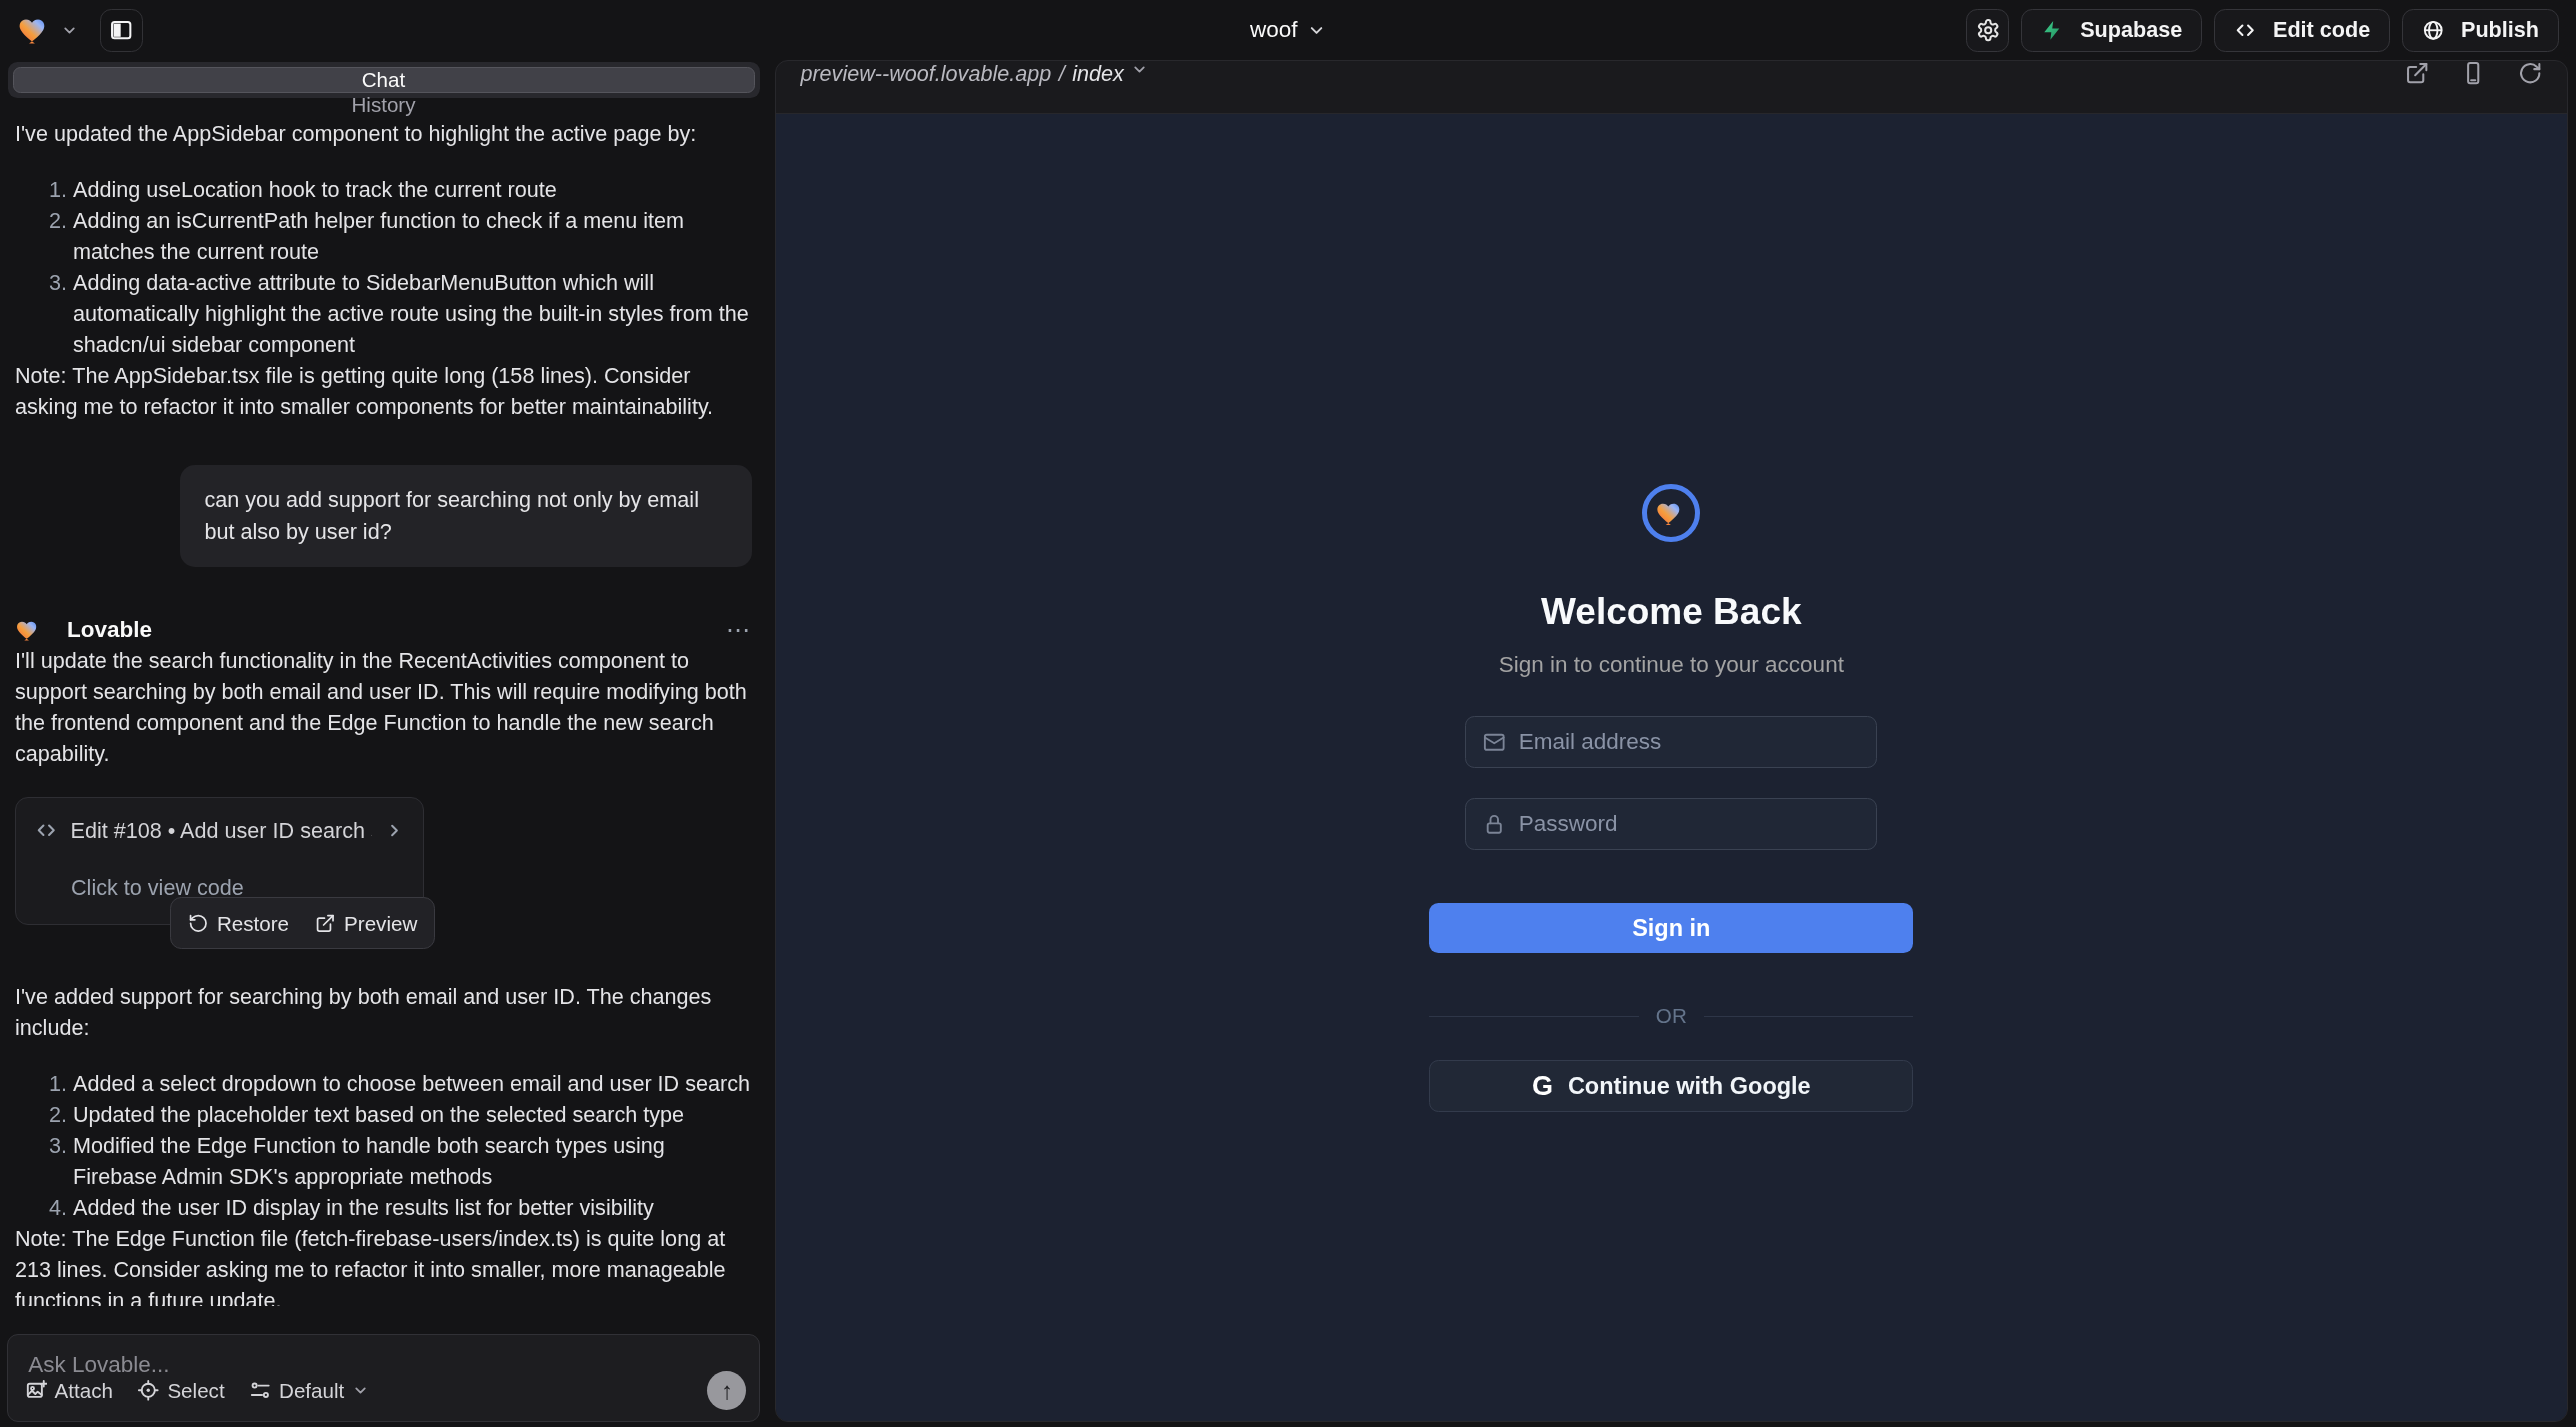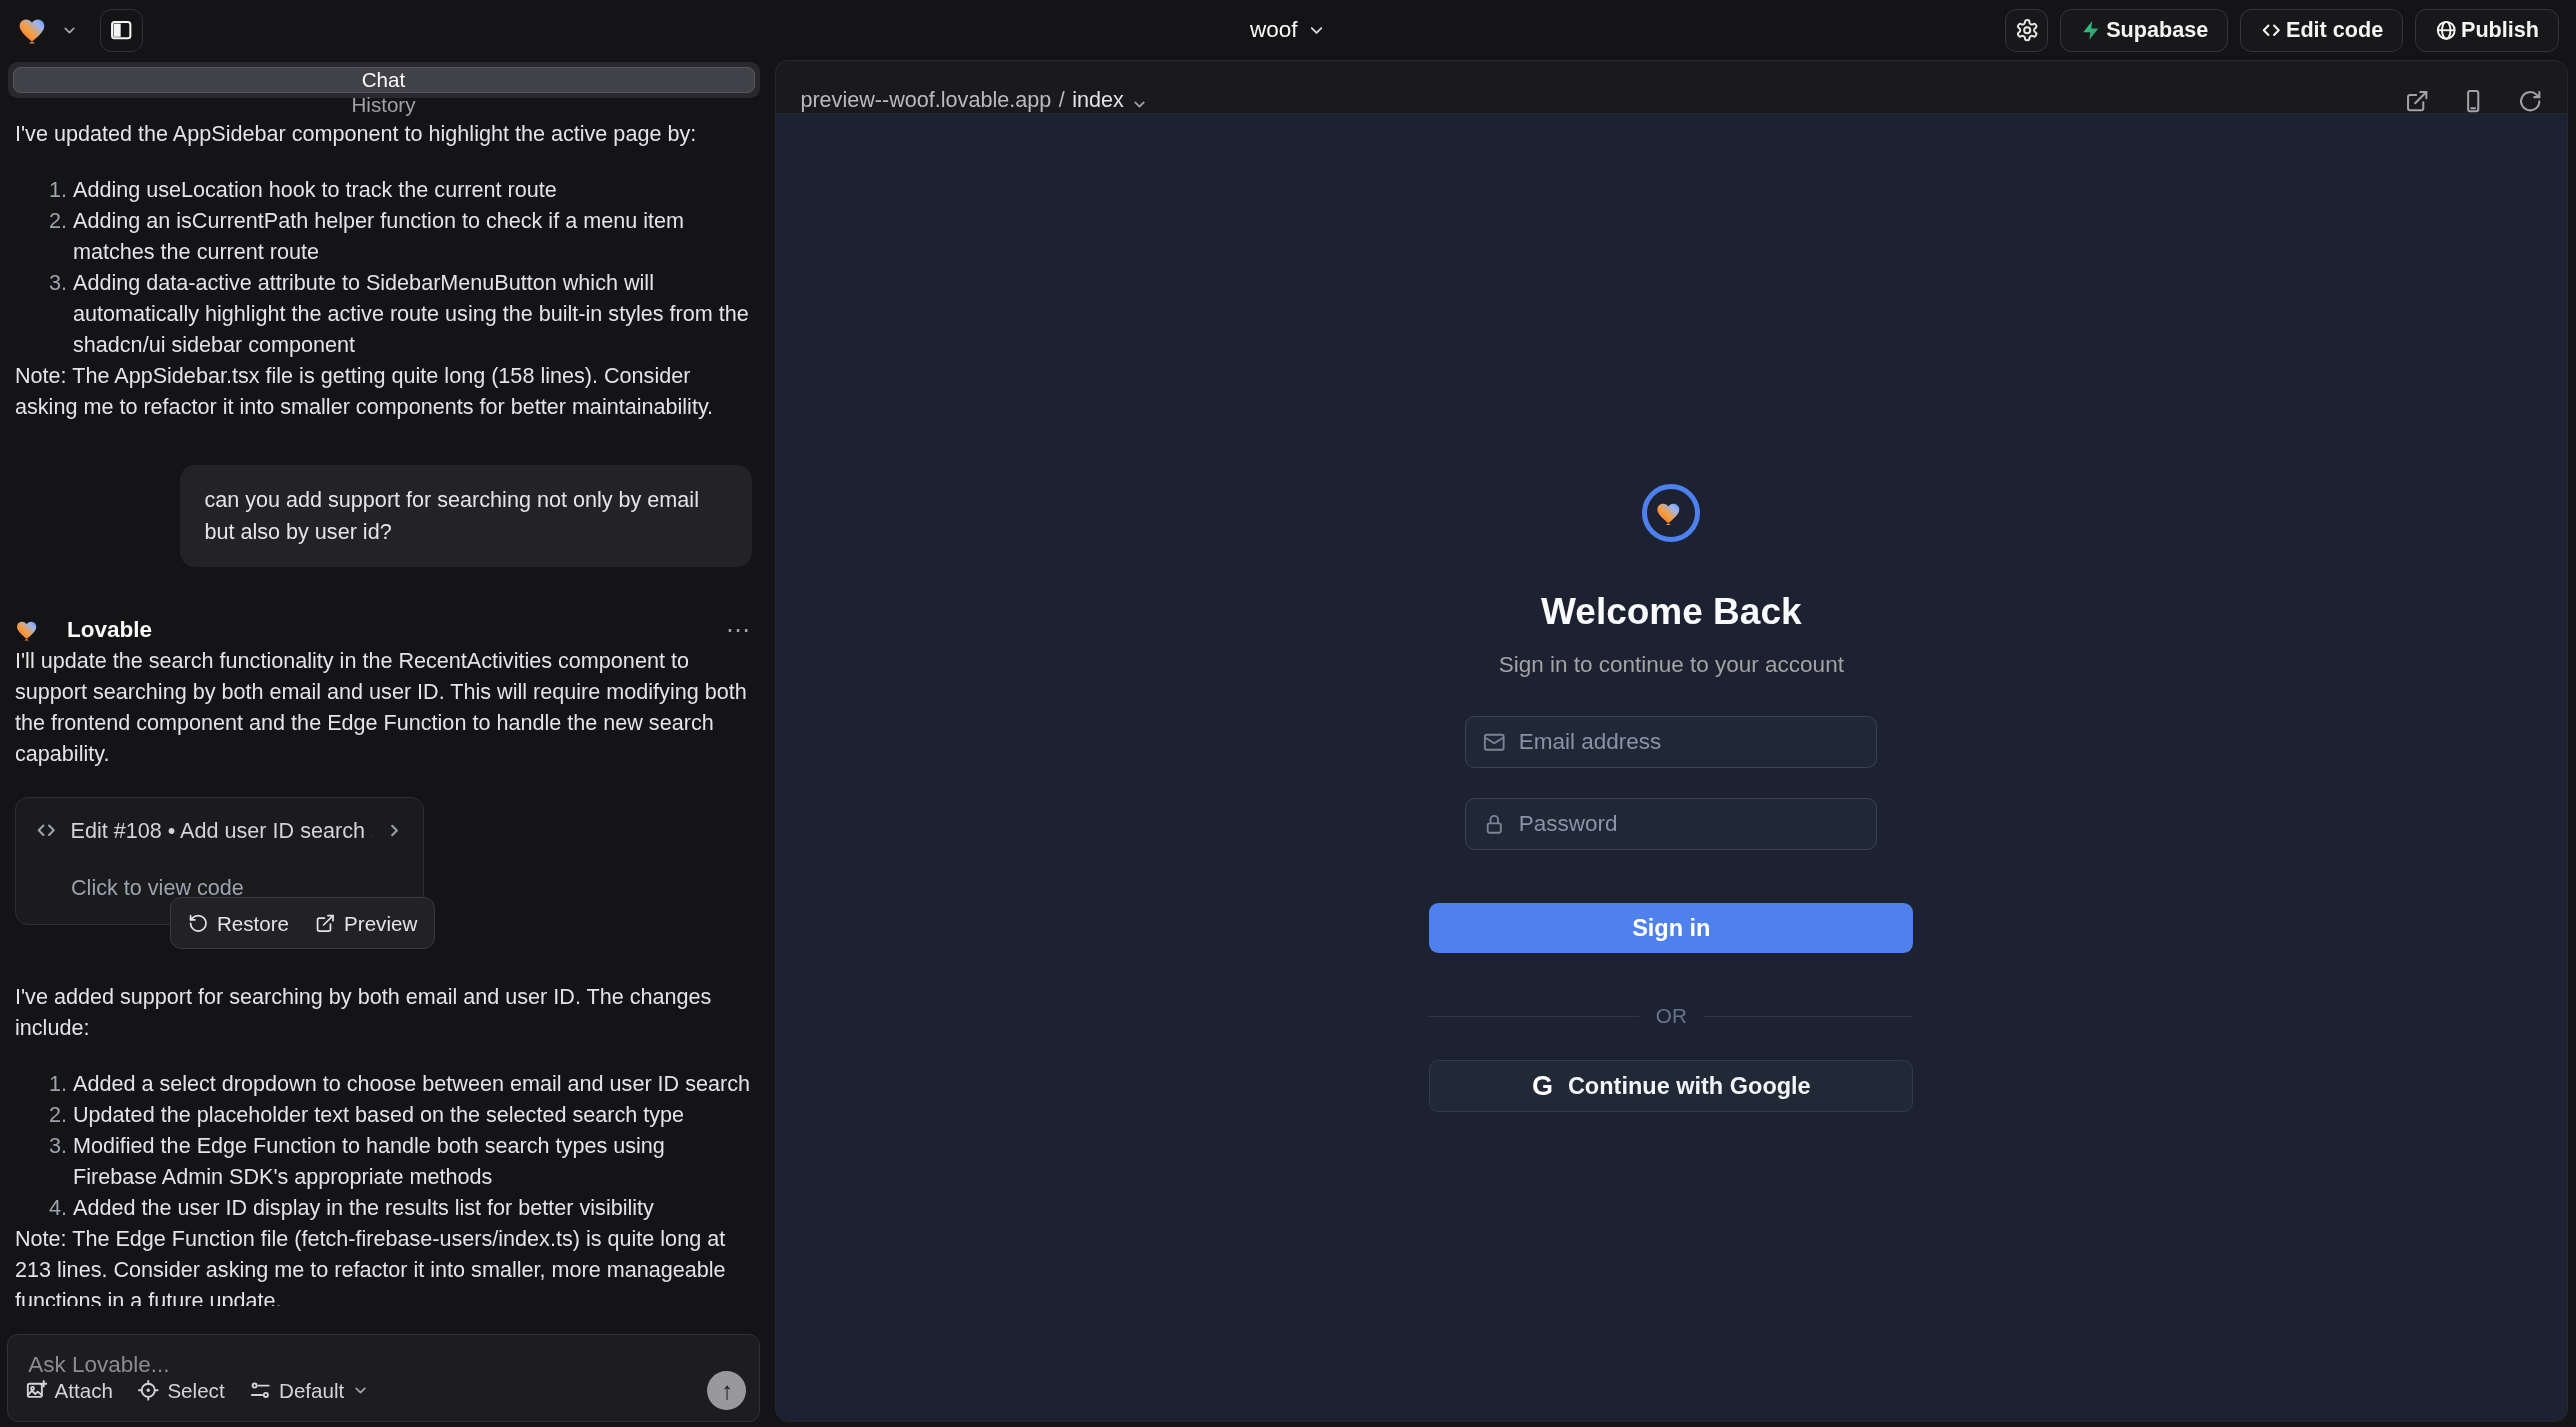--- a/index.html
+++ b/index.html
@@ -13,21 +13,21 @@
   }
   svg { display:block; }
 
   
   .topbar { position:absolute; top:0; left:0; right:0; height:60px; display:flex; align-items:center; padding:0 17px; }
   .topbar-left { display:flex; align-items:center; gap:9.4px; }
   .logo-btn { display:flex; align-items:center; gap:7.5px; cursor:pointer; }
   .icon-btn { width:43px; height:43px; border:0.9px solid #323236; border-radius:11.3px; display:flex; align-items:center; justify-content:center; background:transparent; margin-left:13px; }
   .topbar-center { position:absolute; left:50%; transform:translateX(-50%); display:flex; align-items:center; gap:9.4px; font-size:22.5px; color:#fafafa; }
   .topbar-right { margin-left:auto; display:flex; align-items:center; gap:11.3px; }
-  .pill-btn { height:43px; display:flex; align-items:center; gap:4px; padding:0 19px; border:0.9px solid #35353a; border-radius:11.3px; background:#18181b; color:#f4f4f5; font-size:21.6px; font-weight:600; }
+  .pill-btn { height:43px; display:flex; align-items:center; gap:17px; padding:0 19px; border:0.9px solid #35353a; border-radius:11.3px; background:#18181b; color:#f4f4f5; font-size:21.6px; font-weight:600; }
   .gear-btn { width:43px; padding:0; justify-content:center; }
 
   
   .chat-panel { position:absolute; top:60px; left:0; width:767px; bottom:0; }
   .seg { margin:1.9px 7.5px 0 7.5px; height:36px; background:#28282d; border-radius:9.4px; display:flex; padding:5px;flex-direction:column; }
   .seg-tab { flex:1; border-radius:7.5px; display:flex; align-items:center; justify-content:center; font-size:20.6px; color:#a1a1aa; }
   .seg-tab.active { background:#414148; border:0.9px solid #55555c; color:#fafafa; }
 
   .messages { position:absolute; top:41px; left:0; right:0; bottom:122px; padding:17px 15px 0 15px; overflow:hidden; font-size:21.6px; line-height:31px; color:#e4e4e7; }
   .messages p { margin:0; }
@@ -52,21 +52,21 @@
 
   .composer { position:absolute; left:6.6px; right:6.6px; bottom:5.6px; height:88px; background:#1d1d20; border:0.9px solid #313136; border-radius:11px; }
   .composer input { position:absolute; top:17px; left:20.6px; right:20.6px; background:transparent; border:none; outline:none; color:#e4e4e7; font-size:22.5px; font-family:inherit; }
   .composer input::placeholder { color:#8b8b92; }
   .composer-row { position:absolute; left:17px; right:13px; bottom:11.3px; display:flex; align-items:center; gap:24.4px; color:#d4d4d8; font-size:20.6px; }
   .c-item { display:flex; align-items:center; gap:7.5px; }
   .send-btn { margin-left:auto; width:39px; height:39px; border-radius:50%; background:#98989d; color:#1d1d20; display:flex; align-items:center; justify-content:center; font-size:24.4px; font-weight:700; }
 
   
   .preview-panel { position:absolute; top:60px; left:775px; right:8.4px; bottom:5.6px; border:0.9px solid #28282c; border-radius:13px; overflow:hidden; background:#1a1a1d; }
-  .preview-toolbar { height:53px; display:flex; align-items:flex-end; padding:0 24.4px; border-bottom:0.9px solid #27272b; color:#b9b9c0; font-size:21.6px; gap:7.5px; }
+  .preview-toolbar { height:53px; display:flex; align-items:flex-start; padding:0 24.4px; border-bottom:0.9px solid #27272b; color:#b9b9c0; font-size:21.6px; gap:7.5px;font-style:italic; }
   .pt-icons { margin-left:auto; display:flex; align-items:center; gap:32px; color:#a1a1aa; }
   .preview-content { position:absolute; top:53px; left:0; right:0; bottom:0; background:#1c2231; display:flex; justify-content:center; }
   .auth { width:484px; display:flex; flex-direction:column; align-items:center; margin-top:370px; }
   .auth-logo { width:58px; height:58px; border-radius:50%; border:5.6px solid #4e80ee; display:flex; align-items:center; justify-content:center; }
   .auth-title { margin-top:49px; font-size:37px; font-weight:700; color:#f8fafc; }
   .auth-sub { margin-top:19px; font-size:22.5px; color:#a3a3a3; }
   .field { margin-top:38px; width:412px; height:52px; border:0.9px solid #3a4252; border-radius:9.4px; display:flex; align-items:center; gap:13px; padding:0 17px; background:#202736; }
   .field + .field { margin-top:30px; }
   .field input { flex:1; background:transparent; border:none; outline:none; color:#e2e8f0; font-size:22.5px; font-family:inherit; }
   .field input::placeholder { color:#8a93a6; }

